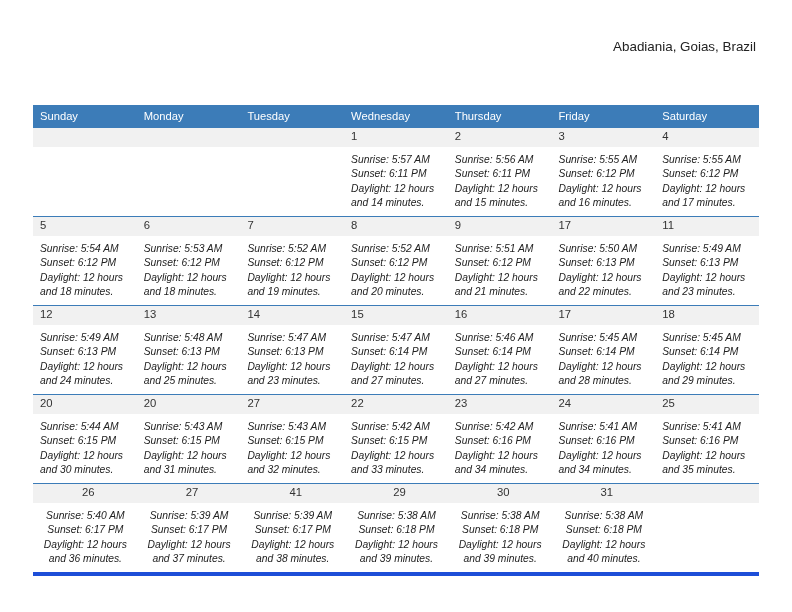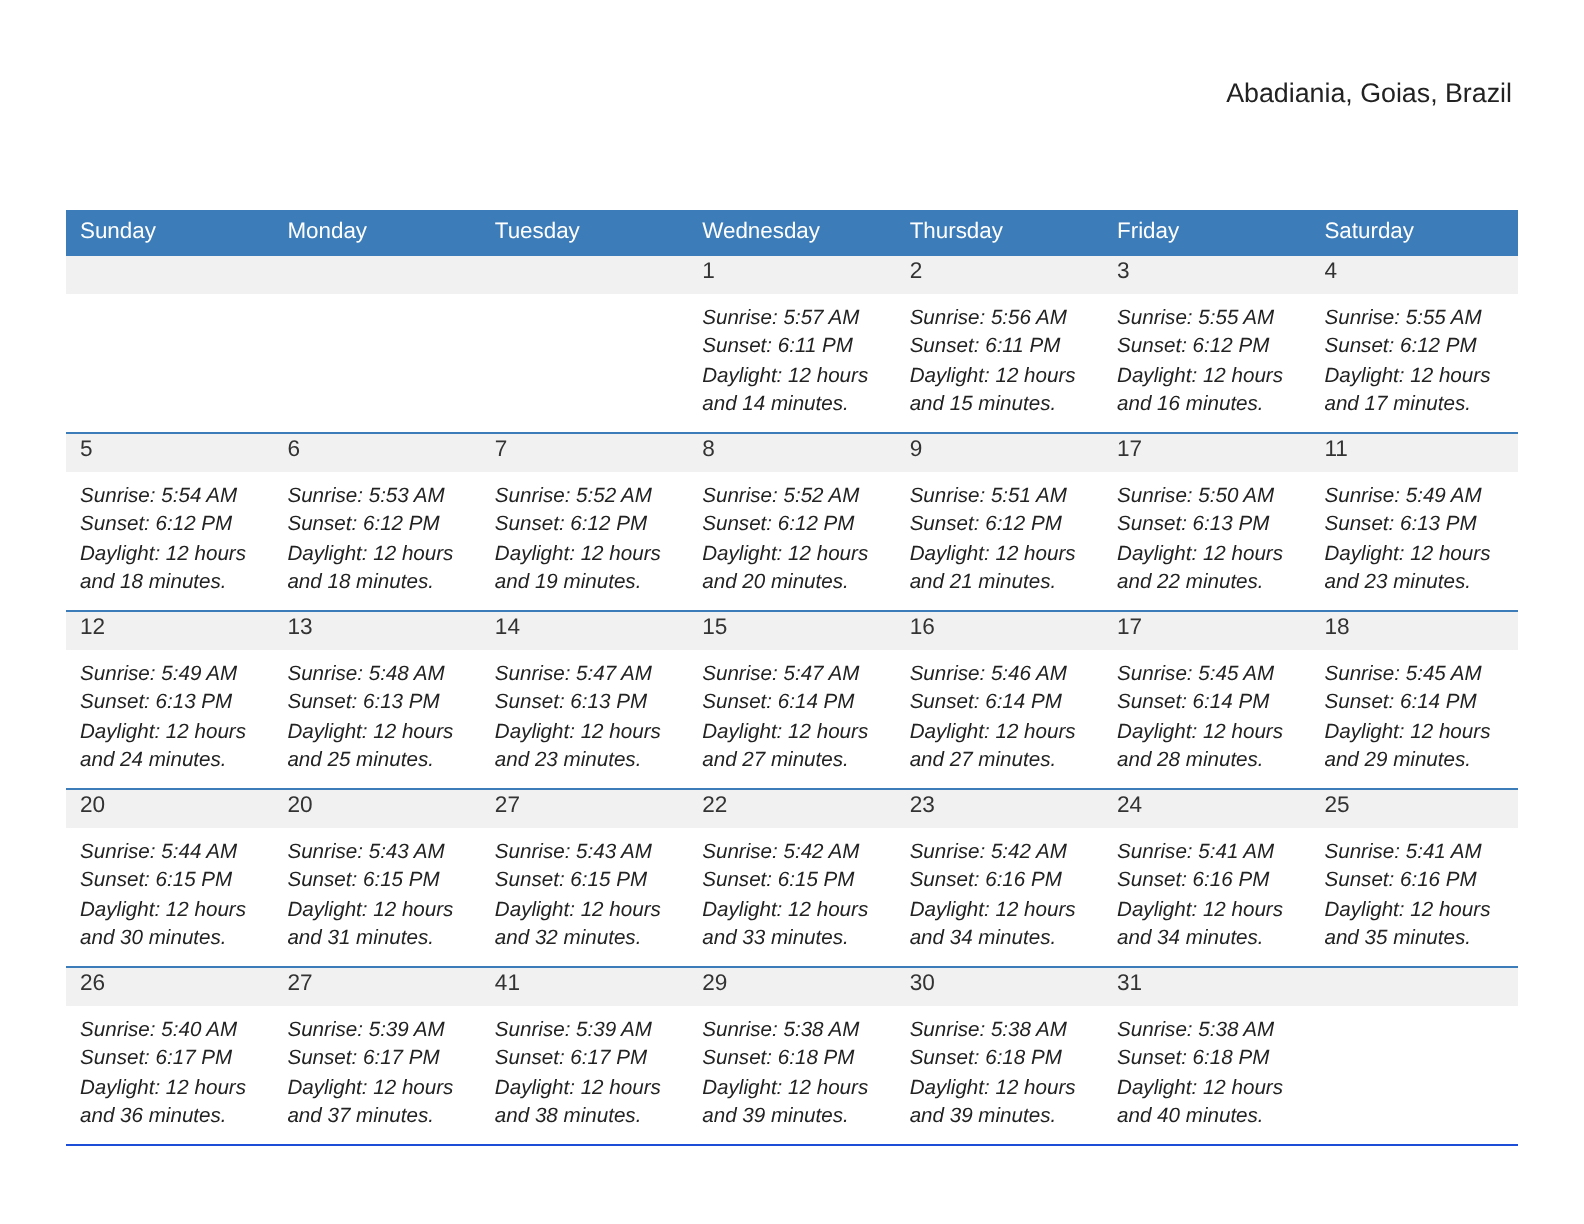--- a/index.html
+++ b/index.html
@@ -105,21 +105,22 @@
     vertical-align: top;
     padding: 0;
     border: none;
     border-top: 1px solid #3c7cb8;
     height: 88px;
   }
   .cal tr.week:first-child td {
     border-top: none;
   }
   .cal tr.week.last td {
-    border-bottom: 1px solid #1d4ed8;
+    border-bottom: 4px solid #1d4ed8;
+    text-align: center;
   }
   .daynum {
     background: #f1f1f1;
     font-size: 11.3px;
     color: #333333;
     padding: 3px 0 4px 7px;
     line-height: 1.05;
     min-height: 12px;
   }
   .daynum.empty {

